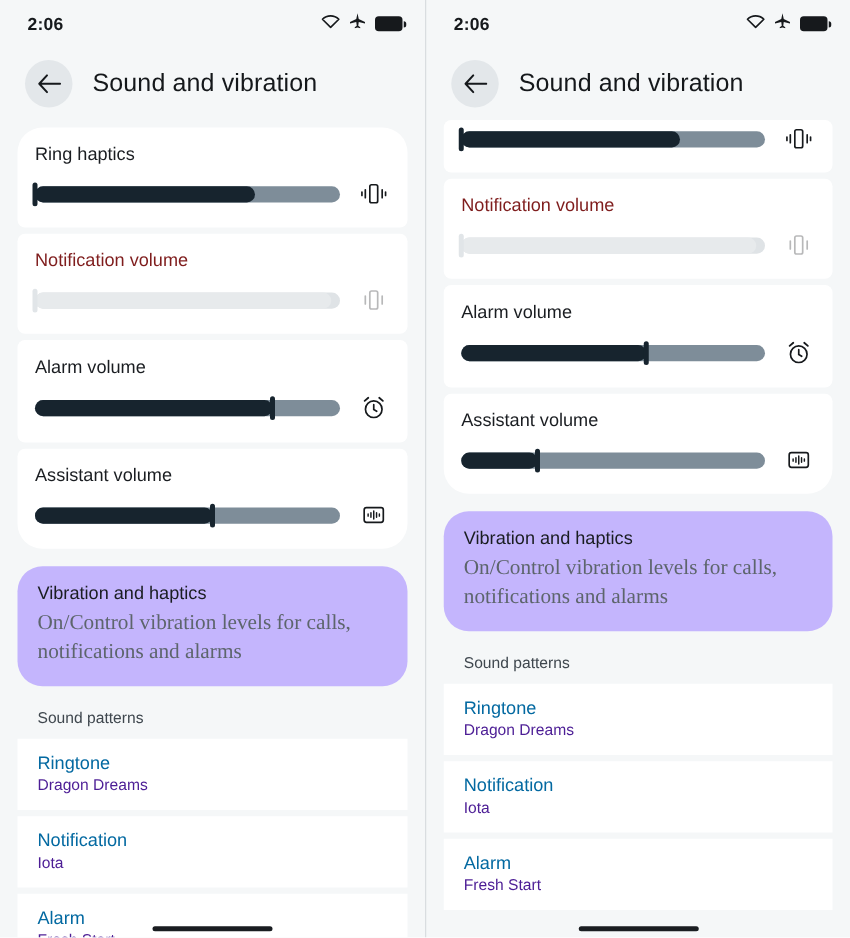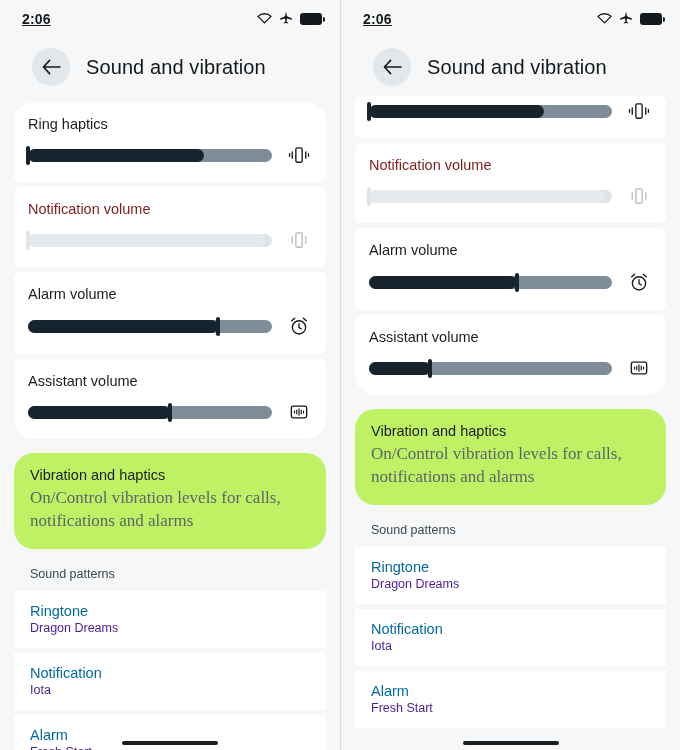--- a/index.html
+++ b/index.html
@@ -23,35 +23,35 @@
 
   
   .statusbar {
     height: 38px;
     display: flex;
     align-items: center;
     justify-content: space-between;
     padding: 0 18px 0 22px;
     color: #16191c;
   }
-  .clock { font-size: 14px; font-weight: 600; letter-spacing: .2px; text-decoration: underline; }
+  .clock { font-size: 14px; font-weight: 600; letter-spacing: .2px; }
   .status-icons { display: flex; align-items: center; gap: 7px; }
   .battery {
     width: 22px; height: 12px; background: #16191c;
     border-radius: 3px; position: relative;
   }
   .battery::after {
     content: ""; position: absolute; right: -3px; top: 3.5px;
     width: 2px; height: 5px; background: #16191c; border-radius: 0 2px 2px 0;
   }
 
   
   .header {
     display: flex; align-items: center; gap: 16px;
-    padding: 10px 16px 16px 32px;
+    padding: 10px 16px 16px 20px;
   }
   .back-btn {
     width: 38px; height: 38px; border-radius: 50%;
     background: #e3e7ea;
     display: flex; align-items: center; justify-content: center;
     flex: none;
   }
   .title { font-size: 20px; color: #15181b; letter-spacing: .1px; }
 
   
@@ -93,21 +93,21 @@
     position: absolute; top: -3px; width: 4px; height: 19px;
     background: #17242e; border-radius: 3px; transform: translateX(-2px);
   }
   .track .knob.dim { background: #e1e5e8; }
   .track .knob.lead { left: 0; }
   .sl-icon { width: 26px; flex: none; display: flex; align-items: center; justify-content: center; }
   .sl-icon.dim { opacity: .3; }
 
   
   .info-card {
-    background: #bef264; border-radius: 20px;
+    background: #c4b5fd; border-radius: 20px;
     padding: 14px 16px 16px 16px;
     margin-bottom: 6px;
   }
   .info-title { font-size: 14.5px; color: #1a1d21; margin-bottom: 4px; }
   .info-sub { font-size: 17px; color: #5d656c; line-height: 1.35; font-family: Liberation Serif, serif; }
 
   
   .section-head {
     font-size: 12.5px; color: #3f474e;
     padding: 12px 16px 10px 16px;

